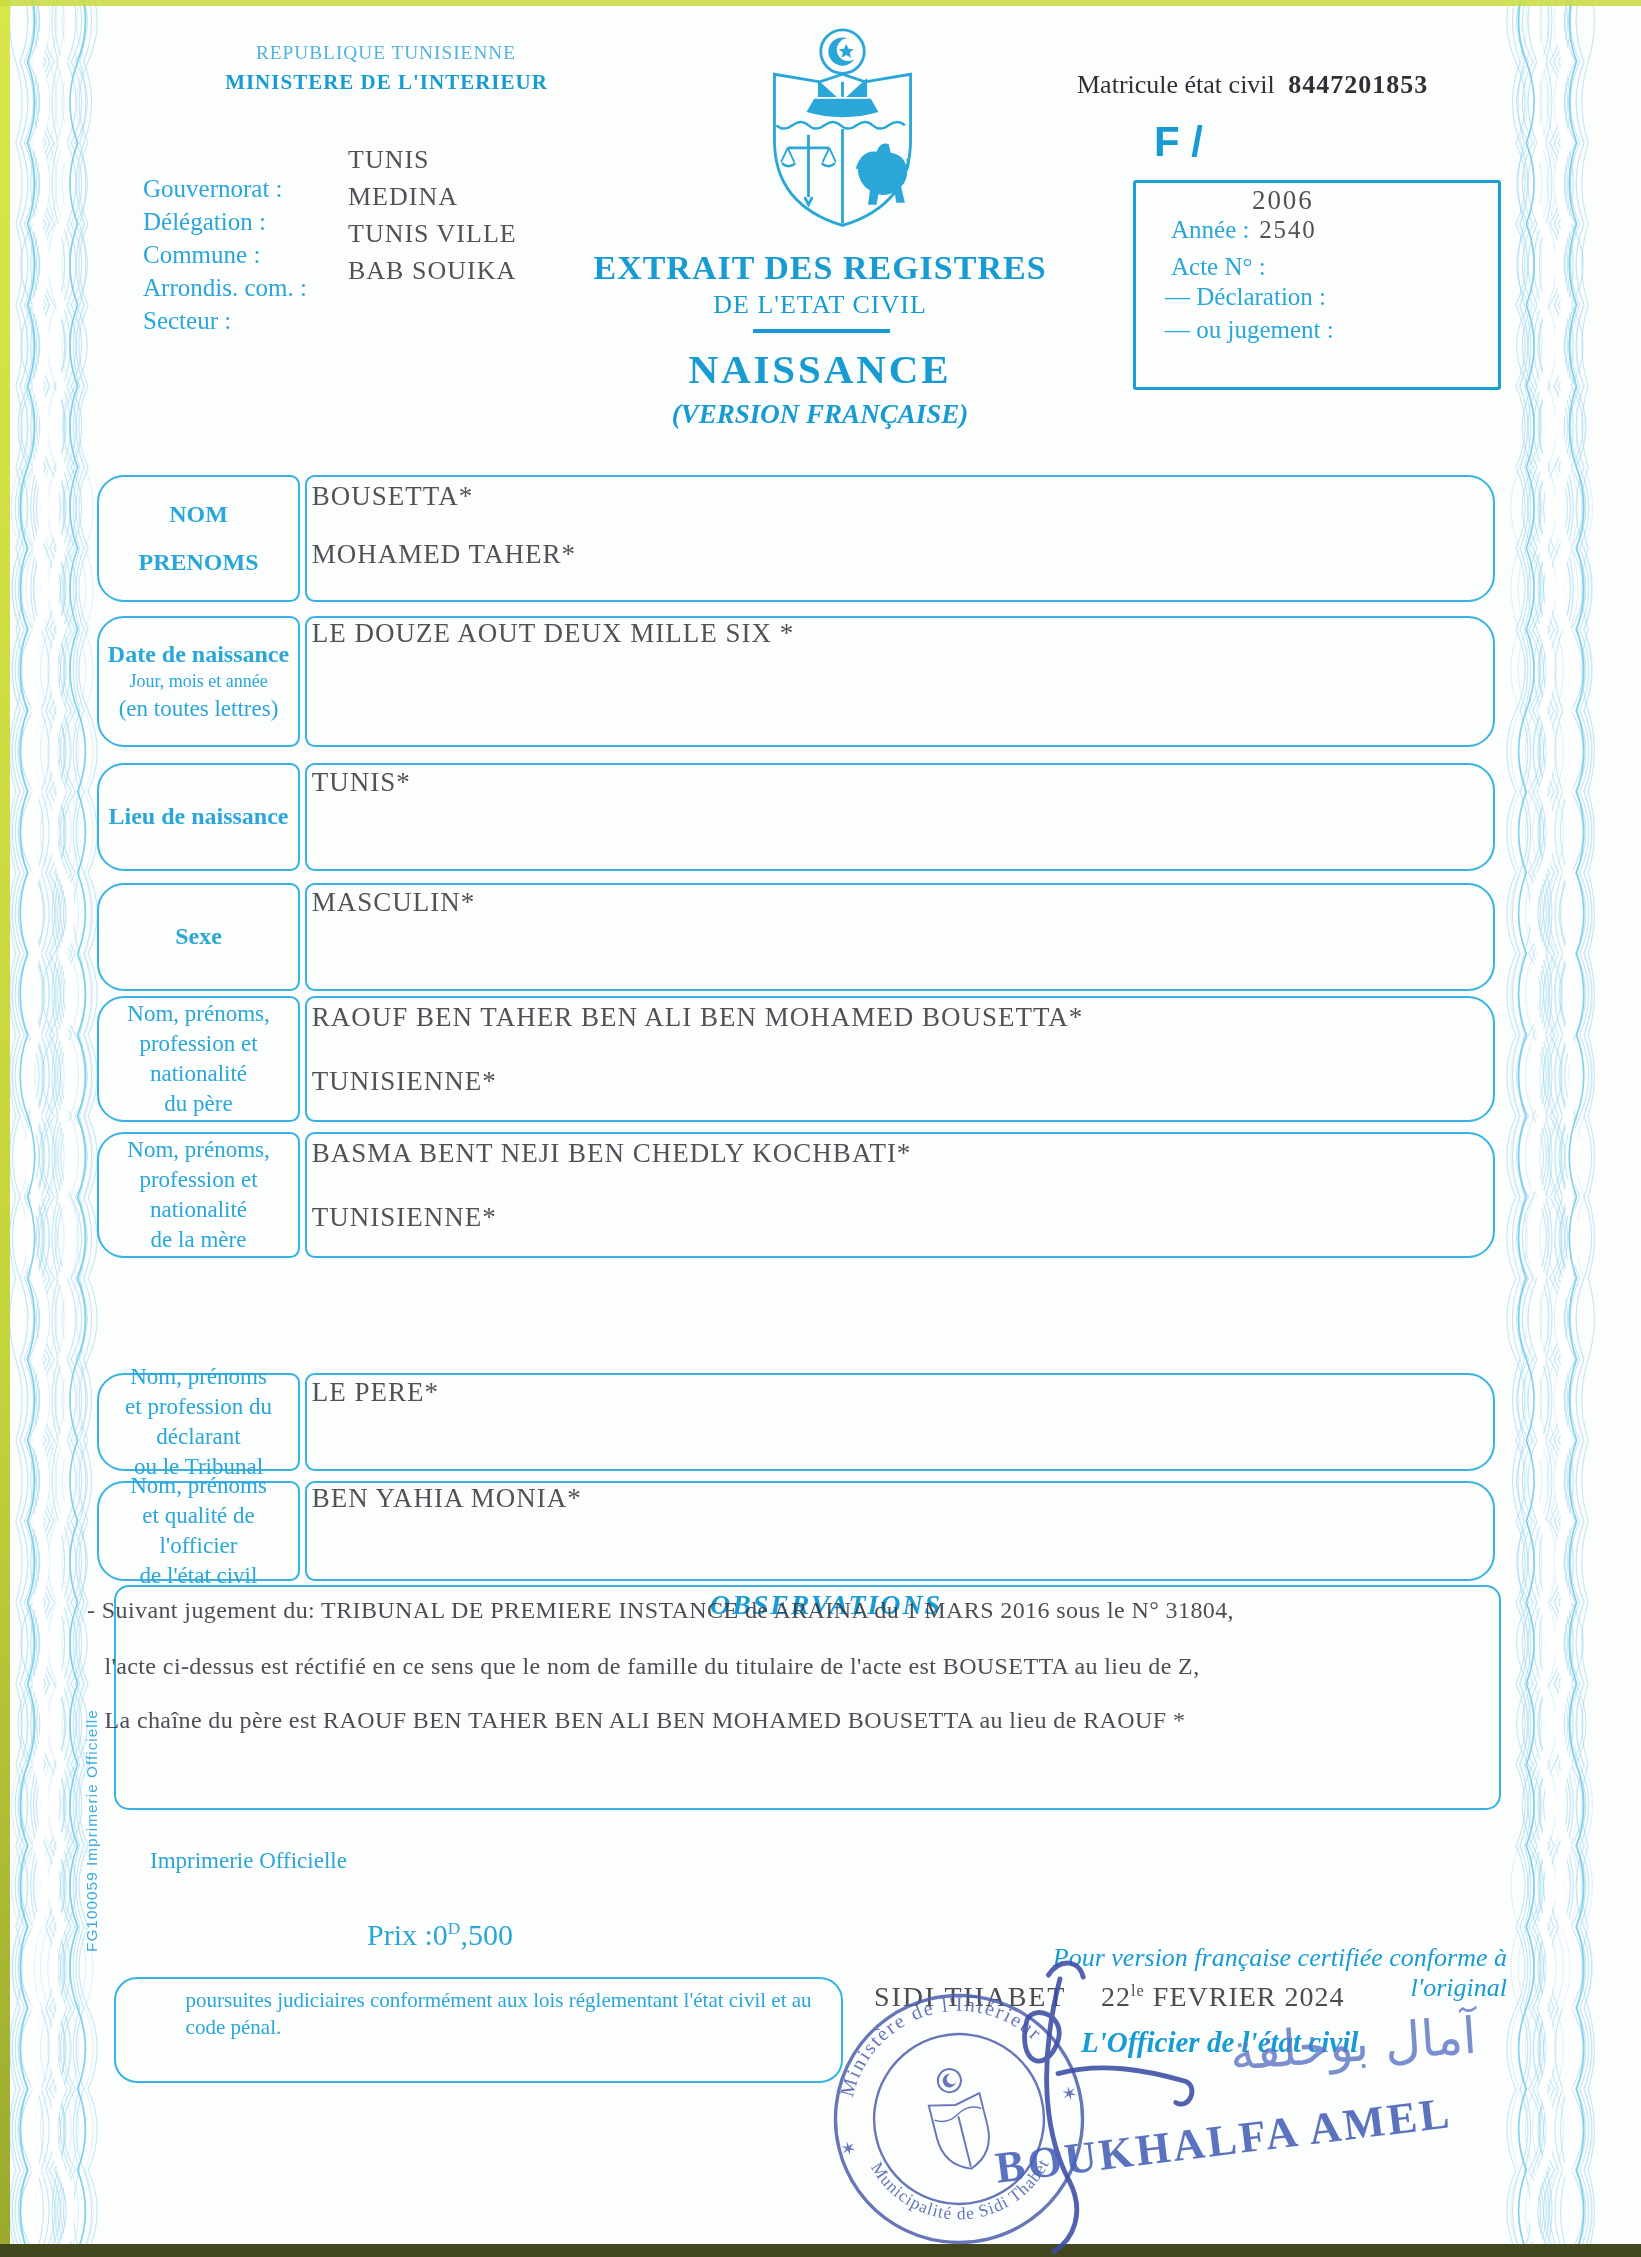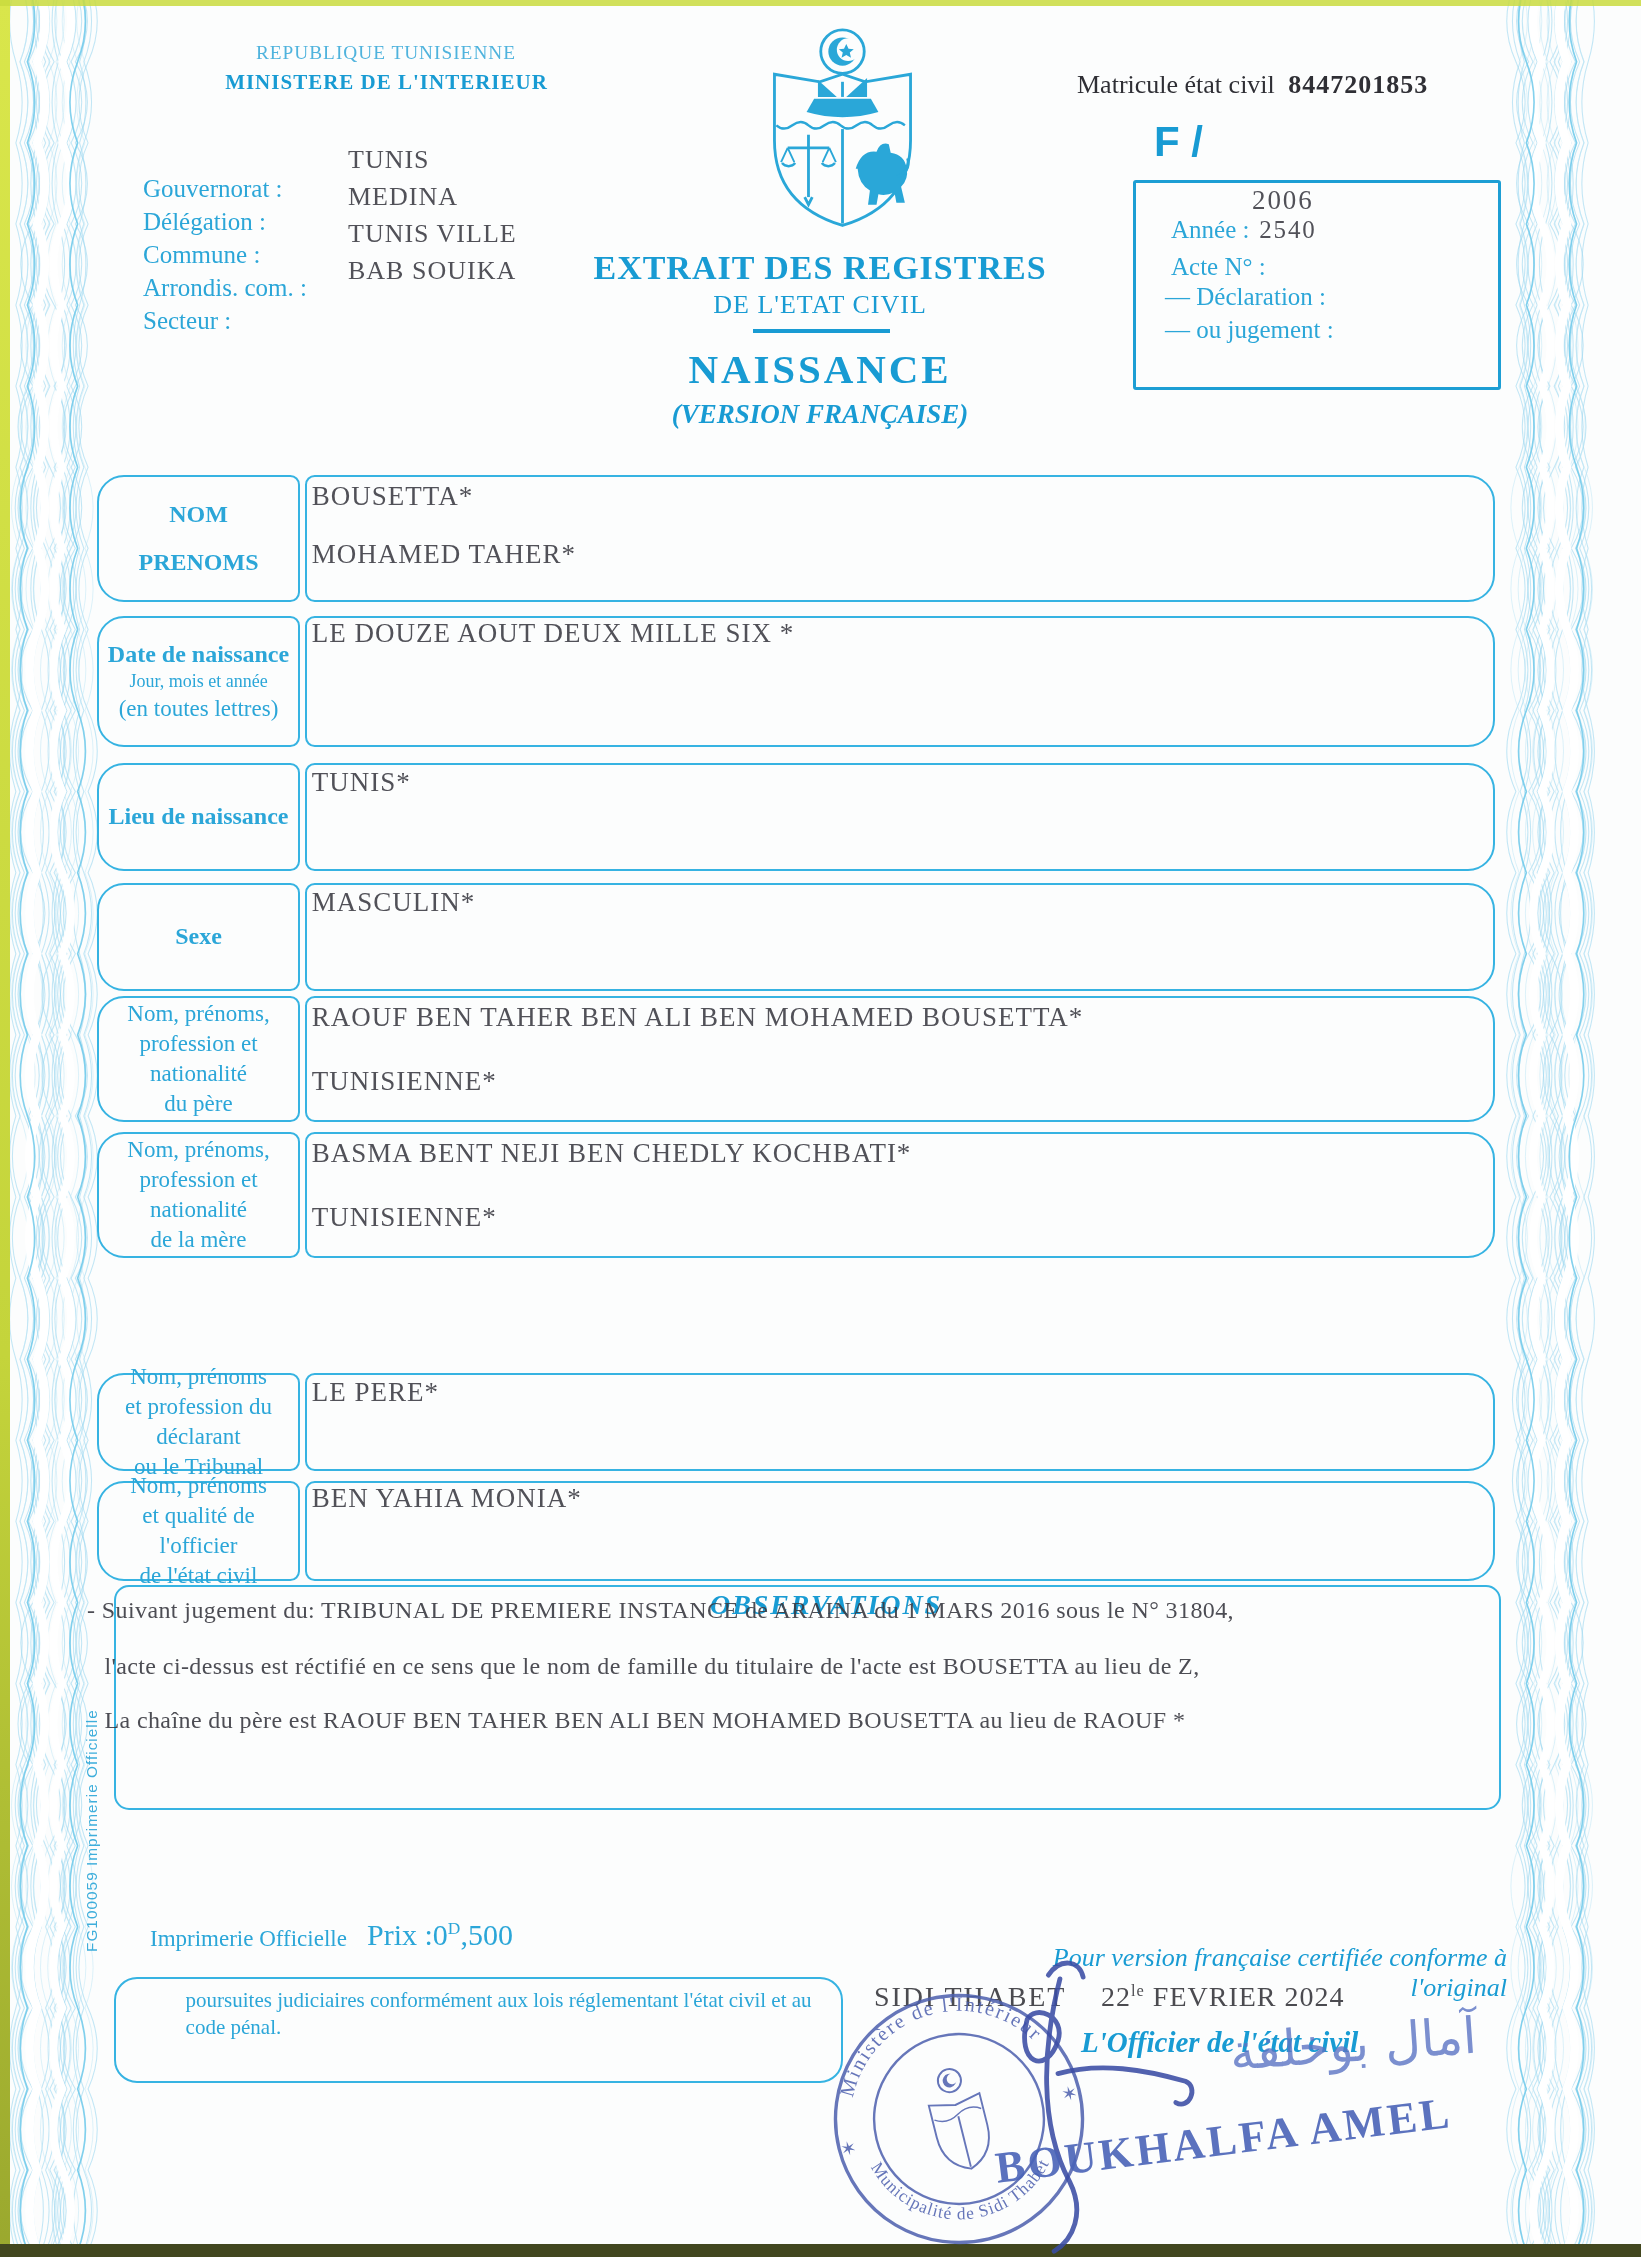--- a/index.html
+++ b/index.html
@@ -59,21 +59,21 @@
   .v2a{top:62px;}
 
   
   .obs-box{left:114px;top:1585px;width:1387px;height:225px;border:2.9px solid var(--border);border-radius:15px;}
   .obs-title{position:absolute;left:50%;transform:translateX(-42%);top:1.9px;font-size:28px;font-weight:bold;font-style:italic;color:var(--blue-deep);letter-spacing:1.9px;}
   .obs-line{position:absolute;font-size:24px;color:var(--dark);letter-spacing:0.4px;white-space:nowrap;font-family:"Liberation Serif",serif;opacity:.9;}
 
   .side-code{left:83px;top:1682px;height:270px;width:25px;writing-mode:vertical-rl;transform:rotate(180deg);font-size:15.4px;color:var(--blue);font-family:"Liberation Sans",sans-serif;letter-spacing:1px;opacity:.9;}
 
   
-  .imprimerie{left:150px;top:1926px;font-size:23px;color:var(--blue);}
+  .imprimerie{left:150px;top:1848px;font-size:23px;color:var(--blue);}
   .prix{left:367px;top:1918px;font-size:30px;color:var(--blue);}
   .prix sup{font-size:17.4px;}
   .certify{left:966px;top:1943px;width:541px;text-align:right;font-size:26px;font-style:italic;color:var(--blue-deep);}
   .place{left:874px;top:1981px;font-size:28px;color:#333339;letter-spacing:1.9px;}
   .date{left:1101px;top:1981px;font-size:28px;color:#333339;letter-spacing:1px;}
   .date sup{font-size:16.4px;}
   .officer-title{left:1081px;top:2026px;font-size:29px;font-weight:bold;font-style:italic;color:var(--blue-deep);}
   .note-box{left:114px;top:1977px;width:729px;height:106px;border:2.9px solid var(--border);border-radius:23px;padding:7.7px 13.5px 7.7px 11.6px;color:var(--blue);font-size:21px;line-height:1.28;}
   .note-l2,.note-l3{padding-left:58px;}
 

